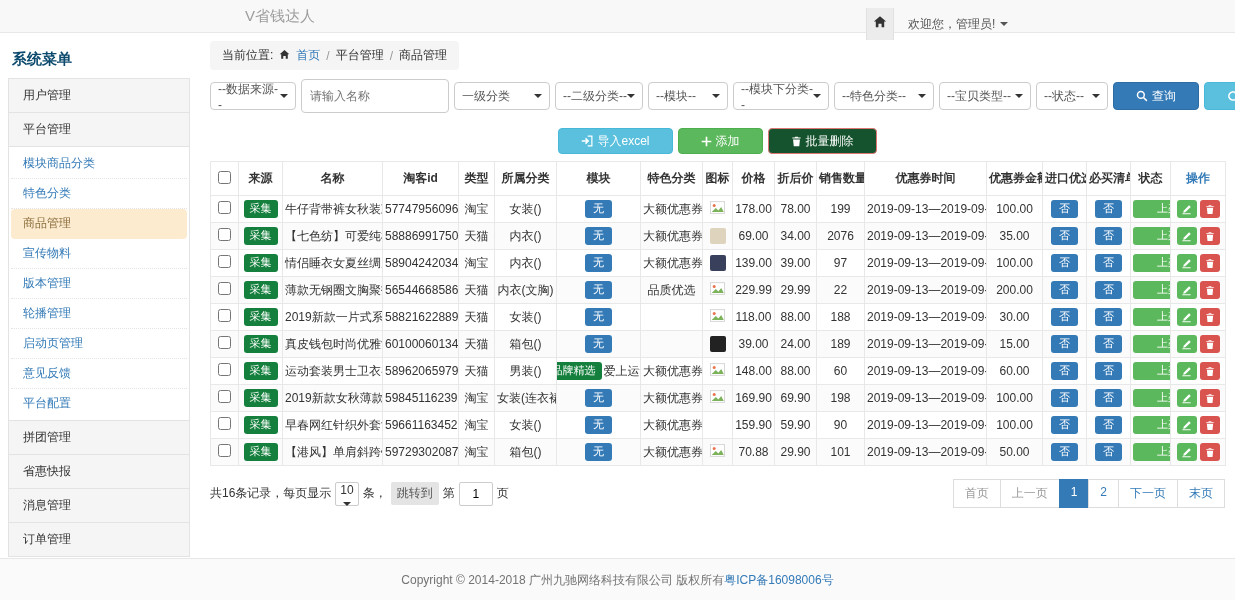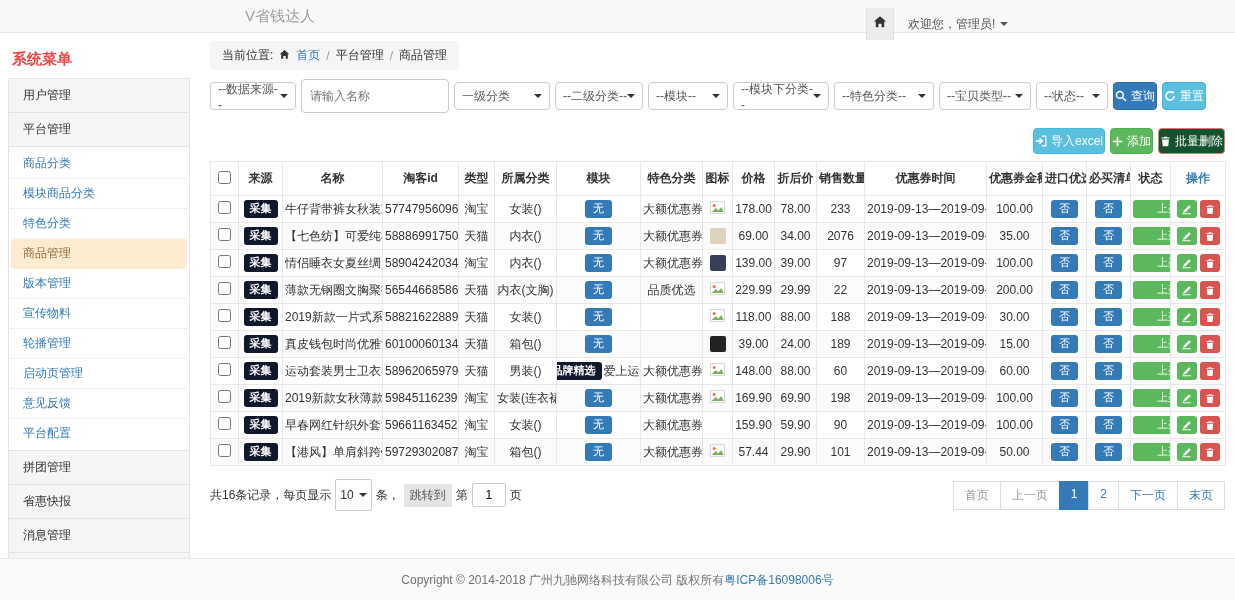--- a/index.html
+++ b/index.html
@@ -16,21 +16,21 @@
   .welcome { font-size:12px; color:#555; margin-left:14px; display:flex; align-items:center; gap:5px; }
   .caret-down { width:0; height:0; border-left:4px solid transparent; border-right:4px solid transparent;
     border-top:4px solid #555; display:inline-block; }
 
   
   .page { display:flex; padding:8px 10px 0 8px; gap:20px; height:525px; overflow:hidden; }
   .sidebar { width:182px; flex:none; }
   .content { flex:1; min-width:0; }
 
   
-  .sidebar-title { color:#ef4444; font-size:15px; font-weight:bold; padding:9px 4px 10px; }
+  .sidebar-title { color:#0c4a6e; font-size:15px; font-weight:bold; padding:9px 4px 10px; }
   .side-group { background:#f5f5f5; border:1px solid #e3e3e3; padding:8px 14px; font-size:12px;
     color:#333; margin-top:-1px; cursor:pointer; }
   .side-sub { border:1px solid #e3e3e3; border-top:none; background:#fff; padding:2px; }
   .side-item { padding:6px 12px; color:#337ab7; font-size:12px; border-bottom:1px dotted #e4e4e4; cursor:pointer; }
   .side-item:last-child { border-bottom:none; }
   .side-item.active { background:#fdebd0; color:#8a6d3b; border-radius:4px; border-bottom-color:transparent; }
 
   
   .breadcrumb { background:#f5f5f5; border-radius:4px; padding:6px 12px; font-size:12px;
     display:inline-flex; gap:6px; align-items:center; margin-bottom:9px; }
@@ -38,55 +38,55 @@
   .breadcrumb .sep { color:#999; }
 
   
   .filters { display:flex; gap:5px; align-items:center; flex-wrap:nowrap; }
   .fsel { border:1px solid #ccc; border-radius:4px; height:28px; background:#fff;
     display:flex; align-items:center; justify-content:space-between; padding:0 7px;
     font-size:12px; color:#555; cursor:pointer; flex:none; }
   .fsel .caret-down { border-top-color:#333; }
   .finput { border:1px solid #ccc; border-radius:4px; height:28px; width:148px; padding:16px 8px;
     font-size:12px; color:#555; flex:none; }
-  .btn { border-radius:4px; height:28px; padding:0 1px; font-size:12px; color:#fff;
+  .btn { border-radius:4px; height:28px; padding:0 22px; font-size:12px; color:#fff;
     display:inline-flex; align-items:center; gap:4px; border:1px solid transparent; cursor:pointer; flex:none; }
   .btn-primary { background:#337ab7; border-color:#2e6da4; }
   .btn-info { background:#5bc0de; border-color:#46b8da; }
   .btn-success { background:#5cb85c; border-color:#4cae4c; }
   .btn-danger-light { background:#14532d; border-color:#dd7672; }
   .btn svg { display:block; }
 
   
-  .toolbar { display:flex; justify-content:flex-end; gap:5px; margin:15px 0 7px; }
+  .toolbar { display:flex; justify-content:center; gap:5px; margin:15px 0 7px; }
   .toolbar .btn { height:26px; font-size:12px; }
 
   
   table.goods { width:100%; border-collapse:collapse; font-size:12px; table-layout:fixed; }
   .goods th, .goods td { border:1px solid #e8e8e8; text-align:center; padding:4px 2px;
     overflow:hidden; white-space:nowrap; text-overflow:clip; }
   .goods th { padding:8px 2px; font-weight:bold; background:#fff; }
   .goods th.op-head { color:#337ab7; }
   .goods tbody tr:nth-child(even) td { background:#fbfbfb; }
   .chip { display:inline-block; border-radius:3px; padding:2px 6px; font-size:11px; color:#fff; line-height:1.2; }
-  .chip-orange { background:#0f172a;font-weight:bold; }
+  .chip-orange { background:#15803d; }
   .chip-blue { background:#337ab7; padding:2px 8px; cursor:pointer; }
   .chip-green { background:#5cb85c; padding:2px 24px; cursor:pointer; }
   .opbtn { display:inline-flex; align-items:center; justify-content:center; width:20px; height:18px;
     border-radius:3px; cursor:pointer; vertical-align:middle; }
   .op-edit { background:#5cb85c; margin-right:3px; }
   .op-del { background:#d9534f; }
   .thumb { display:inline-block; width:16px; height:16px; vertical-align:middle; border-radius:2px; }
   .module-cell { display:flex; align-items:center; justify-content:center; gap:2px; }
 
   
   .pager-row { display:flex; justify-content:space-between; align-items:center; margin-top:13px; font-size:12px; }
   .pg-left { display:flex; align-items:center; gap:4px; color:#333; }
-  .mini-sel { border:1px solid #ccc; border-radius:2px; height:32px; padding:0 4px; background:#fff;
-    display:inline-flex; align-items:center; gap:5px; font-size:12px; cursor:pointer; }
+  .mini-sel { border:1px solid #ccc; border-radius:2px; height:24px; padding:0 4px; background:#fff;
+    display:inline-flex; align-items:center; gap:5px; font-size:12px; cursor:pointer;flex-direction:column; }
   .mini-sel .caret-down { border-top-color:#333; }
   .jump-label { background:#e4e4e4; border-radius:2px; padding:3px 6px; color:#555; cursor:pointer; }
   .jump-input { width:34px; height:24px; border:1px solid #ccc; border-radius:2px; text-align:center; font-size:12px; }
   .pages { display:flex; }
   .pg { border:1px solid #ddd; background:#fff; color:#337ab7; padding:5px 11px; margin-left:-1px;
     cursor:pointer; font-size:12px; }
   .pg.disabled { color:#999; }
   .pg.active { background:#337ab7; border-color:#337ab7; color:#fff; }
 
   
@@ -115,26 +115,25 @@
 </div>
 
 <div class="page">
 
   <div class="sidebar">
     <div class="sidebar-title">系统菜单</div>
     <div id="sidebar-groups">
         <div class="side-group">用户管理</div>
         <div class="side-group">平台管理</div>
         <div class="side-sub">
-          <div class="side-item">商品分类</div>
           <div class="side-item">模块商品分类</div>
           <div class="side-item">特色分类</div>
           <div class="side-item active">商品管理</div>
+          <div class="side-item">宣传物料</div>
           <div class="side-item">版本管理</div>
-          <div class="side-item">宣传物料</div>
           <div class="side-item">轮播管理</div>
           <div class="side-item">启动页管理</div>
           <div class="side-item">意见反馈</div>
           <div class="side-item">平台配置</div>
         </div>
         <div class="side-group">拼团管理</div>
         <div class="side-group">省惠快报</div>
         <div class="side-group">消息管理</div>
         <div class="side-group">订单管理</div>
       </div>
@@ -294,21 +293,21 @@
               </span>
             </td>
             <td>大额优惠券</td>
             <td><span><svg width="15" height="13" viewBox="0 0 18 15">
                   <rect x="0.5" y="0.5" width="17" height="14" fill="#fff" stroke="#cfcfcf"></rect>
                   <circle cx="5" cy="5" r="1.8" fill="#e8734d"></circle>
                   <path d="M2 13l5-5 3 3 3.5-4 3 6z" fill="#7cb35a"></path>
                 </svg></span></td>
             <td>178.00</td>
             <td>78.00</td>
-            <td>233</td>
+            <td>199</td>
             <td>2019-09-13—2019-09-17</td>
             <td>100.00</td>
             <td><span class="chip chip-blue">否</span></td>
             <td><span class="chip chip-blue">否</span></td>
             <td><span class="chip chip-green">上架</span></td>
             <td><span class="opbtn op-edit">
                 <svg width="11" height="11" viewBox="0 0 16 16">
                   <path d="M11.8 1.8l2.4 2.4-7.9 7.9-3.1.7.7-3.1z" fill="#fff"></path>
                   <path d="M2 14.2h12" stroke="#fff" stroke-width="1.4"></path>
                 </svg>
@@ -610,21 +609,21 @@
               <span class="module-cell">
                 <span class="chip chip-blue">无</span>
               </span>
             </td>
             <td>大额优惠券</td>
             <td><span><svg width="15" height="13" viewBox="0 0 18 15">
                   <rect x="0.5" y="0.5" width="17" height="14" fill="#fff" stroke="#cfcfcf"></rect>
                   <circle cx="5" cy="5" r="1.8" fill="#e8734d"></circle>
                   <path d="M2 13l5-5 3 3 3.5-4 3 6z" fill="#7cb35a"></path>
                 </svg></span></td>
-            <td>57.44</td>
+            <td>70.88</td>
             <td>29.90</td>
             <td>101</td>
             <td>2019-09-13—2019-09-18</td>
             <td>50.00</td>
             <td><span class="chip chip-blue">否</span></td>
             <td><span class="chip chip-blue">否</span></td>
             <td><span class="chip chip-green">上架</span></td>
             <td><span class="opbtn op-edit">
                 <svg width="11" height="11" viewBox="0 0 16 16">
                   <path d="M11.8 1.8l2.4 2.4-7.9 7.9-3.1.7.7-3.1z" fill="#fff"></path>

